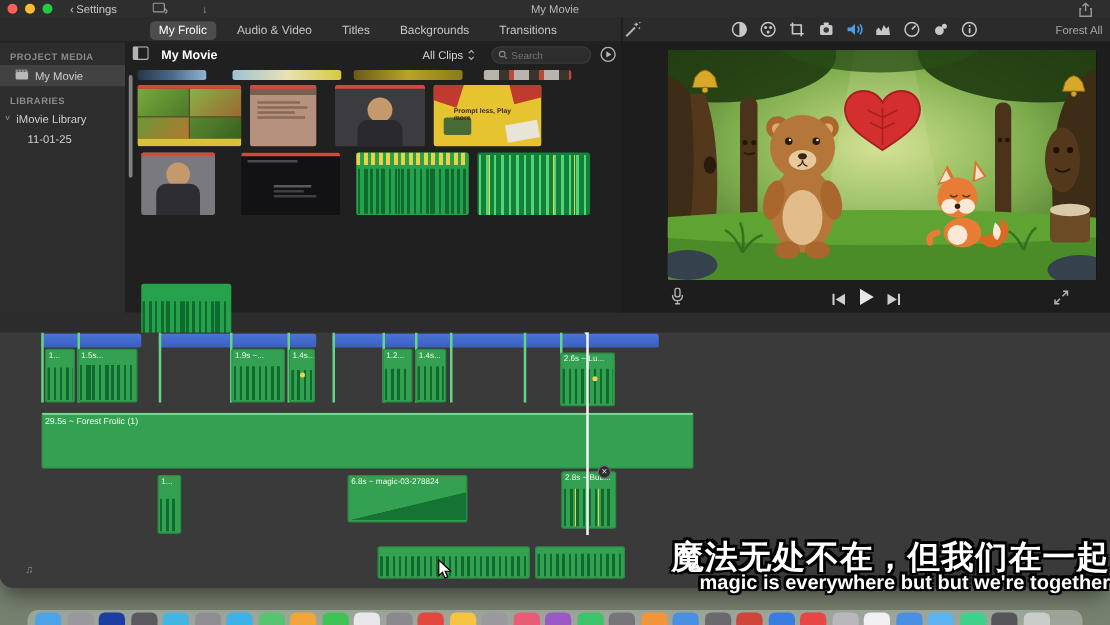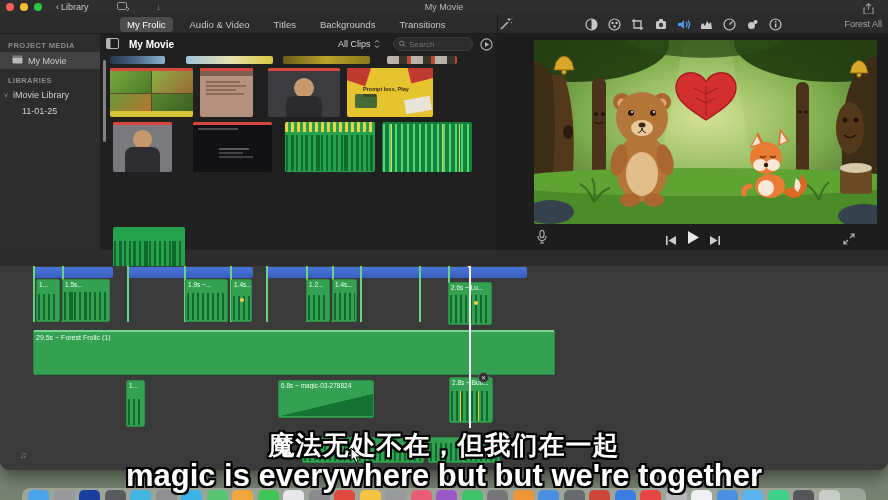--- a/index.html
+++ b/index.html
@@ -57,44 +57,44 @@
 .bluebar{position:absolute;top:1px;height:11px;background:linear-gradient(#4a74d8,#3a5fc0);border-radius:2px}
 .gclip{position:absolute;background:#34a152;border-radius:2px;overflow:hidden;border:1px solid #2c8a45}
 .gclip .lbl{font-size:6.5px;color:#eaffee;white-space:nowrap;overflow:hidden;display:block;padding:1px 0 0 2px}
 .gtick{position:absolute;top:0;width:2px;height:56px;background:#63d584}
 .playhead{position:absolute;left:469px;top:-4px;width:1.5px;height:166px;background:#f5f5f5;z-index:5}
 .ph-tri{position:absolute;left:464px;top:-4px;width:0;height:0;border-left:5px solid transparent;border-right:5px solid transparent;border-top:6px solid #f5f5f5;z-index:6}
 .ydot{position:absolute;width:4px;height:4px;border-radius:50%;background:#f5d34a}
 .badge{position:absolute;width:11px;height:11px;border-radius:50%;background:#2f2f2f;border:1px solid #6a6a6a;color:#ddd;font-size:6px;text-align:center;line-height:10px;z-index:4}
 .musicnote{position:absolute;left:20px;top:184px;color:#8a8a8a;font-size:9px}
 
-.sub{position:absolute;left:0;width:888px;text-align:center;color:#fff;z-index:50;font-weight:bold;
+.sub{position:absolute;left:0;width:888px;text-align:right;color:#fff;z-index:50;font-weight:bold;
  text-shadow:-2px 0 #000,2px 0 #000,0 -2px #000,0 2px #000,-2px -2px #000,2px 2px #000,-2px 2px #000,2px -2px #000}
 .sub-zh{top:428px;font-size:26px;letter-spacing:1px}
-.sub-en{top:458px;font-size:31px;font-weight:600}
+.sub-en{top:458px;font-size:16px;font-weight:600}
 
 .dock{position:absolute;left:22px;top:488px;width:844px;height:16px;background:rgba(205,210,205,.45);border-radius:8px 8px 0 0;display:flex;align-items:flex-start;gap:4.5px;padding:2px 6px;z-index:20}
 .dock-icon{width:21px;height:21px;border-radius:5px;flex:0 0 auto}
 .cursor{position:absolute;z-index:60}
 </style>
 </head>
 <body>
 
 <div class="screen">
   <div class="desktop"></div>
 
   <div class="window">
 
     <div class="titlebar">
       <span class="tl-dot" style="background:#ff5f57"></span>
       <span class="tl-dot" style="background:#febc2e"></span>
       <span class="tl-dot" style="background:#28c840"></span>
       <span class="backbtn">
           <span>‹</span>
-          <span>Library</span>
+          <span>Settings</span>
         </span>
       <span class="tb-ico">
         <svg width="12" height="9" viewBox="0 0 12 9">
             <rect x="0.5" y="0.5" width="9" height="7" rx="1" fill="none" stroke="#9a9a9a"></rect>
             <path d="M10 5 l2 2 -2 2" stroke="#9a9a9a" fill="none" stroke-width="1"></path>
           </svg>
       </span>
       <span class="tb-ico">↓</span>
       <div class="win-title">My Movie</div>
       <span class="share-ico">

